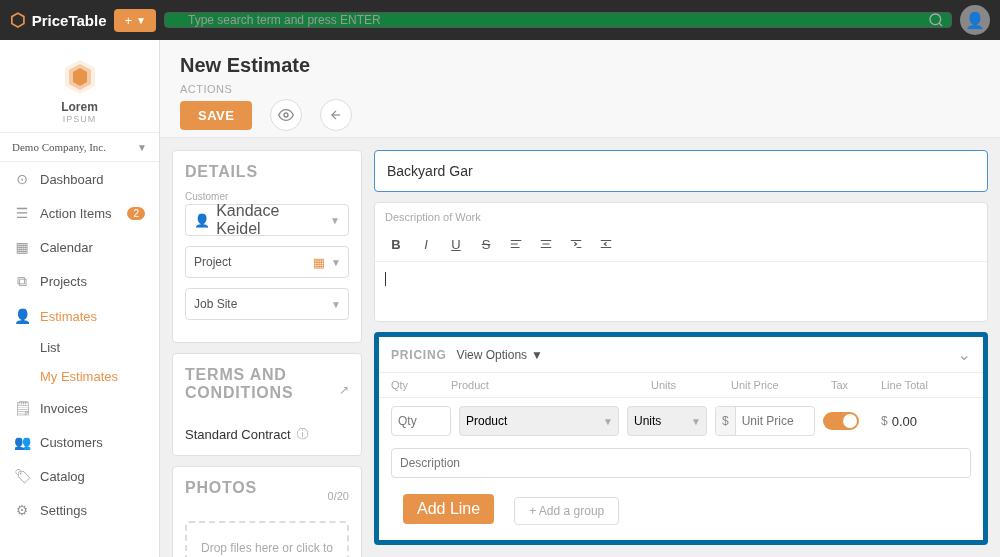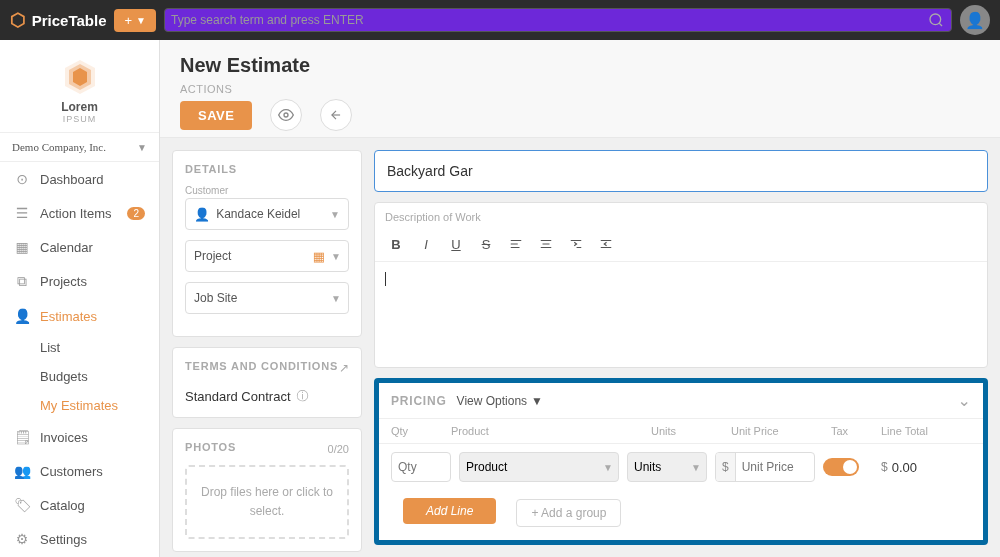--- a/index.html
+++ b/index.html
@@ -29,26 +29,26 @@
       color: #fff;
       padding: 4px 10px;
       cursor: pointer;
       display: flex;
       align-items: center;
       gap: 4px;
       font-size: 13px;
     }
     .topnav-search {
       flex: 1;
-      height: 24px;
-      background: #6d28d9;
+      height: 16px;
+      background: #15803d;
       border: 1px solid #555;
       border-radius: 4px;
       color: #ccc;
-      padding: 0 30px 0 6px;
+      padding: 0 30px 0 23px;
       font-size: 12px;
       outline: none;
     }
     .topnav-search::placeholder { color: #999; }
     .search-icon-wrap {
       position: relative;
       flex: 1;
       display: flex;
       align-items: center;
     }
@@ -220,21 +220,21 @@
       flex-direction: column;
       gap: 10px;
     }
     .panel-section {
       background: #fff;
       border: 1px solid #e0e0e0;
       border-radius: 4px;
       padding: 12px;
     }
     .section-label {
-      font-size: 11px;
+      font-size: 16px;
       color: #aaa;
       letter-spacing: 0.8px;
       font-weight: 600;
       margin-bottom: 10px;
       text-transform: uppercase;
     }
     .field-group {
       margin-bottom: 10px;
     }
     .field-label {
@@ -272,21 +272,21 @@
       border: 1px solid #ddd;
       border-radius: 4px;
       height: 32px;
       padding: 0 8px;
       gap: 6px;
       background: #fff;
       cursor: pointer;
       justify-content: space-between;
     }
     .customer-select .user-icon { color: #e8934a; font-size: 13px; }
-    .customer-select .name { font-size: 12px; color: #555; flex: 1; }
+    .customer-select .name { font-size: 16px; color: #555; flex: 1; }
     .customer-select .chev { color: #aaa; font-size: 10px; }
 
     .terms-header {
       display: flex;
       align-items: center;
       justify-content: space-between;
     }
     .terms-link-icon { color: #aaa; font-size: 12px; cursor: pointer; }
     .terms-value { font-size: 13px; color: #333; font-weight: 500; display: flex; align-items: center; gap: 6px; }
     .terms-info { color: #aaa; font-size: 12px; cursor: pointer; }
@@ -542,25 +542,24 @@
       padding: 0 8px;
       font-size: 12px;
       outline: none;
     }
 
     .btn-add-line {
       background: #e8934a;
       color: #fff;
       border: none;
       border-radius: 4px;
-      padding: 6px 23px;
-      font-size: 12px;
+      padding: 6px 14px;
+      font-size: 16px;
       cursor: pointer;
       margin: 4px 12px 8px;
-      font-style: italic;
     }
     .btn-add-group {
       background: none;
       color: #aaa;
       border: 1px solid #ddd;
       border-radius: 4px;
       padding: 6px 14px;
       font-size: 12px;
       cursor: pointer;
     }
@@ -630,23 +629,20 @@
         <span class="nav-icon">⧉</span>
         <span>Projects</span>
       </div>
       <div class="nav-item active">
         <span class="nav-icon">👤</span>
         <span>Estimates</span>
       </div>
       <div class="nav-sub-item">
         <span>List</span>
       </div>
-      <div class="nav-sub-item">
-        <span>Budgets</span>
-      </div>
       <div class="nav-sub-item active">
         <span>My Estimates</span>
       </div>
       <div class="nav-item">
         <span class="nav-icon">🗒</span>
         <span>Invoices</span>
       </div>
       <div class="nav-item">
         <span class="nav-icon">👥</span>
         <span>Customers</span>
@@ -717,34 +713,34 @@
               <select>
                 <option>Job Site</option>
               </select>
               <span class="chevron-icon">▼</span>
             </div>
           </div>
         </div>
 
         <div class="panel-section">
           <div class="terms-header">
-            <div class="section-label" style="margin-bottom:4px;">TERMS AND CONDITIONS</div>
+            <div class="section-label" style="margin-bottom:12px;">TERMS AND CONDITIONS</div>
             <span class="terms-link-icon">↗</span>
           </div>
           <div style="margin-top:12px;">
             <span class="terms-value">
               <span>Standard Contract</span>
               <span class="terms-info">ⓘ</span>
             </span>
           </div>
         </div>
 
         <div class="panel-section">
           <div class="photos-header">
-            <div class="section-label" style="margin-bottom:4px;">PHOTOS</div>
+            <div class="section-label" style="margin-bottom:16px;">PHOTOS</div>
             <span class="photos-count">0/20</span>
           </div>
           <div class="drop-zone">
             <div>Drop files here or click to select.</div>
           </div>
         </div>
       </div>
 
       <div class="right-panel">
 
@@ -832,20 +828,23 @@
             </div>
             <div>
               <div class="toggle-switch"></div>
             </div>
             <div class="line-total-wrap">
               <span class="dollar-sign">$</span>
               <span class="line-total-val">0.00</span>
             </div>
           </div>
 
+          <div class="description-input-row">
+            <input class="description-input" type="text" placeholder="Description" style="">
+          </div>
 
           <div class="bottom-actions">
             <button class="btn-add-line">Add Line</button>
             <button class="btn-add-group">
               <span>+ Add a group</span>
             </button>
           </div>
         </div>
 
       </div>

